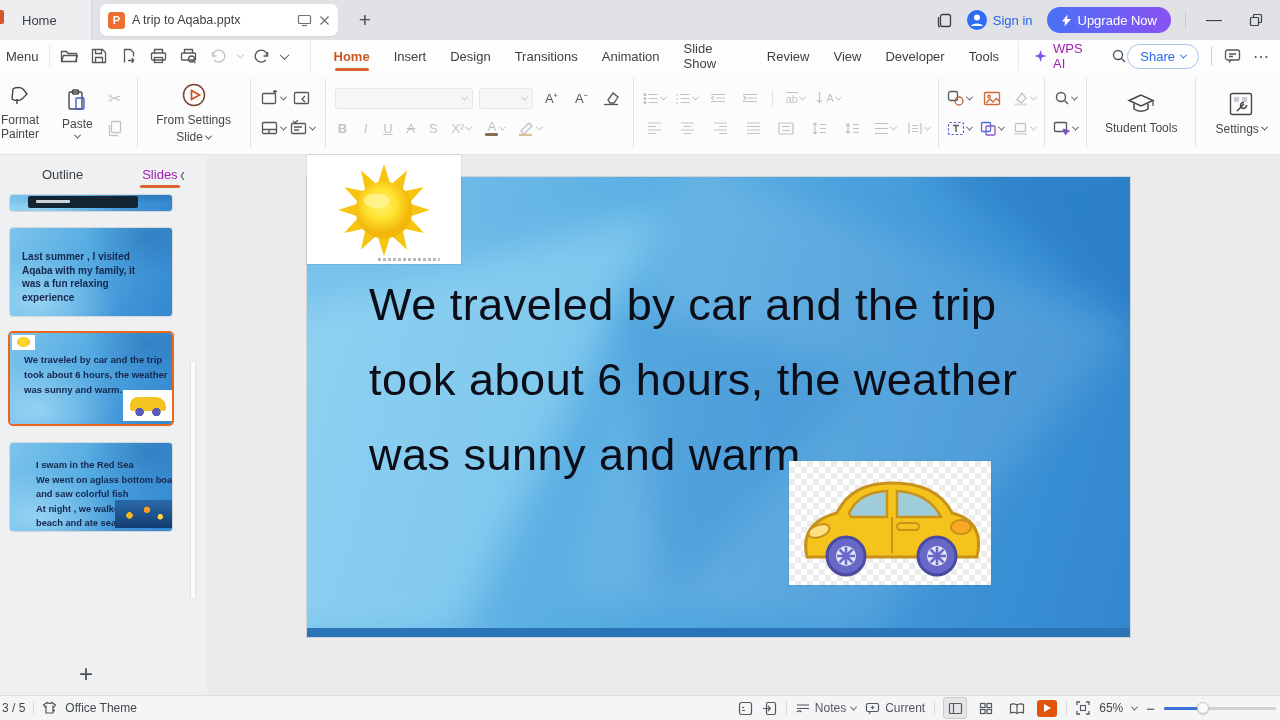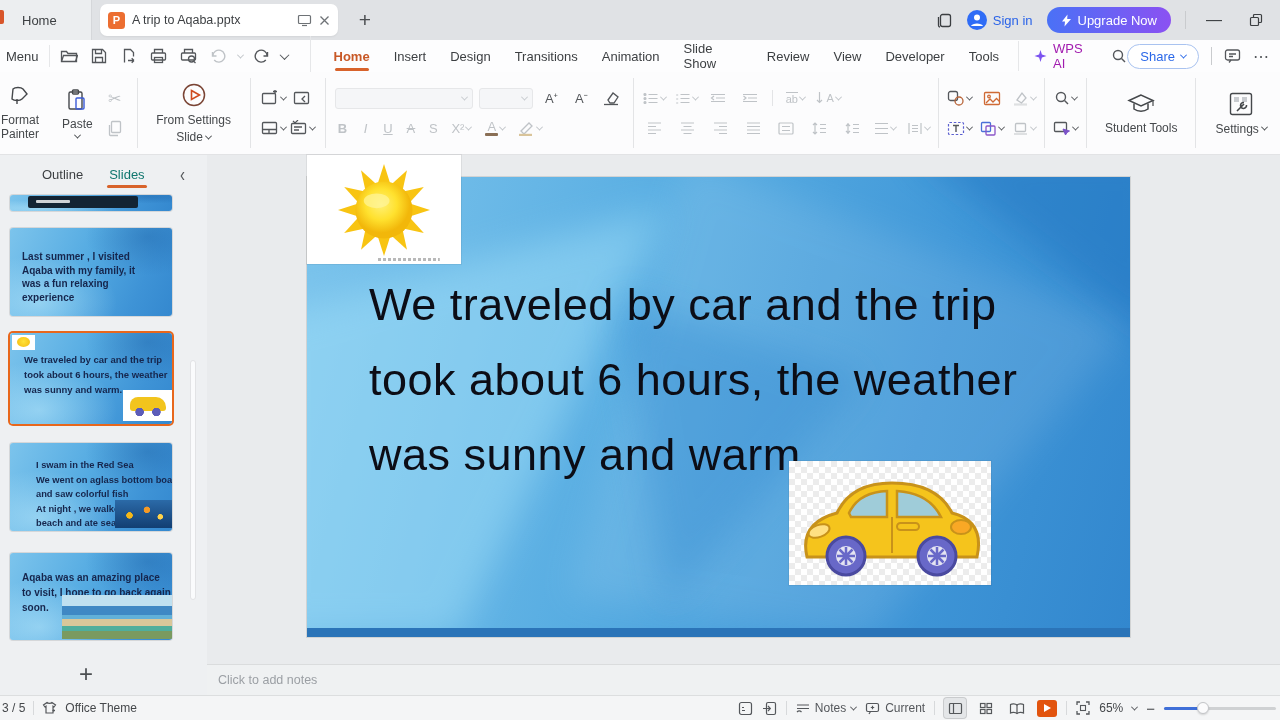--- a/index.html
+++ b/index.html
@@ -55,21 +55,21 @@
   .fontcolor { display:flex; flex-direction:column; align-items:center; line-height:11px; }
   .fontcolor .bar { width:13px; height:3px; background:#b9bdc1; border-radius:1px; margin-top:1px; }
 
   
   .workspace { position:absolute; left:0; top:155px; width:1280px; height:540px; display:flex; }
 
   
   .sidebar { width:207px; background:#eef0f2; position:relative; flex:none; }
   .sb-tabs { height:38px; display:flex; align-items:center; gap:22px; padding-left:40px; font-size:13px; color:#3c3f42; position:relative; }
   .sb-tab { position:relative; padding:6px 2px; }
-  .sb-tab.active { color:#0f766e; }
+  .sb-tab.active { color:#a21caf;margin-left:33px; }
   .sb-tab.active::after { content:""; position:absolute; left:0; right:0; bottom:0; height:3px; background:#d8632b; border-radius:2px; }
   .sb-collapse { position:absolute; right:22px; top:10px; font-size:15px; color:#55585b; transform:scaleY(1.4); }
   .thumb { position:absolute; left:10px; width:162px; border-radius:3px; overflow:hidden; background:linear-gradient(115deg,#7cc4ec 0%,#55abe2 45%,#3e93d6 78%,#3488cf 100%); box-shadow:0 0 0 1px rgba(0,0,0,.10); }
   .thumb.selected { box-shadow:0 0 0 2px #e8671c; }
   .thumb .ttext { position:absolute; color:#16264d; font-weight:bold; white-space:pre-line; }
   .swirl { position:absolute; inset:0; background:
       radial-gradient(80% 90% at 18% 85%, rgba(190,235,252,.55), rgba(190,235,252,0) 60%),
       radial-gradient(70% 80% at 85% 10%, rgba(23,90,160,.38), rgba(23,90,160,0) 55%);
   }
   .addslide { position:absolute; left:72px; top:505px; font-size:24px; color:#4c4f52; width:28px; height:28px; display:flex; align-items:center; justify-content:center; }
@@ -640,27 +640,20 @@
       <div class="thumb" style="top:288px; height:88px;">
         <div class="swirl"></div>
         <div class="ttext" style="left:26px; top:15px; font-size:9.3px; line-height:14.5px; width:154px; overflow:hidden; white-space:pre;">I swam in the Red Sea
 We went on aglass bottom boat
 and saw colorful fish
 At night , we walked along the
 beach and ate seafood</div>
         <div class="mini-fish"></div>
       </div>
 
-      <div class="thumb" style="top:398px; height:87px;">
-        <div class="swirl"></div>
-        <div class="ttext" style="left:12px; top:17px; font-size:10px; line-height:15px; width:152px; overflow:hidden; white-space:pre;">Aqaba was an amazing place
-to visit, I hope to go back again
-soon.</div>
-        <div class="mini-beach"></div>
-      </div>
 
       <div class="addslide">+</div>
       <div class="sb-scroll"></div>
     </div>
 
     <div class="main">
       <div class="canvas">
         <div class="slide">
           <svg width="823" height="460" style="position:absolute;left:0;top:0;">
             <defs>
@@ -722,23 +715,20 @@
             <circle cx="57" cy="95" r="19" fill="#6868c8" stroke="#4a4aa0" stroke-width="3"></circle>
             <circle cx="57" cy="95" r="10" fill="#e4e4f2"></circle>
             <path d="M57 86v18M48 95h18M50.5 88.5l13 13M63.5 88.5l-13 13" stroke="#6868c8" stroke-width="2.5"></path>
             <circle cx="148" cy="95" r="19" fill="#6868c8" stroke="#4a4aa0" stroke-width="3"></circle>
             <circle cx="148" cy="95" r="10" fill="#e4e4f2"></circle>
             <path d="M148 86v18M139 95h18M141.5 88.5l13 13M154.5 88.5l-13 13" stroke="#6868c8" stroke-width="2.5"></path>
           </svg>
         </div>
       </div>
 
-      <div class="notes">
-        <span>Click to add notes</span>
-      </div>
     </div>
   </div>
 
   <div class="statusbar">
     <div class="st-left">
       <span>3 / 5</span>
       <span class="st-div"></span>
       <span class="ic en">
         <svg width="15" height="14" viewBox="0 0 15 14" fill="none" stroke="currentColor" stroke-width="1.2">
             <path d="M5 1.5L1.5 4l1.5 2 1-0.8V12h7V5.2l1 .8L13.5 4 10 1.5c-1 1.2-4 1.2-5 0z"></path>

